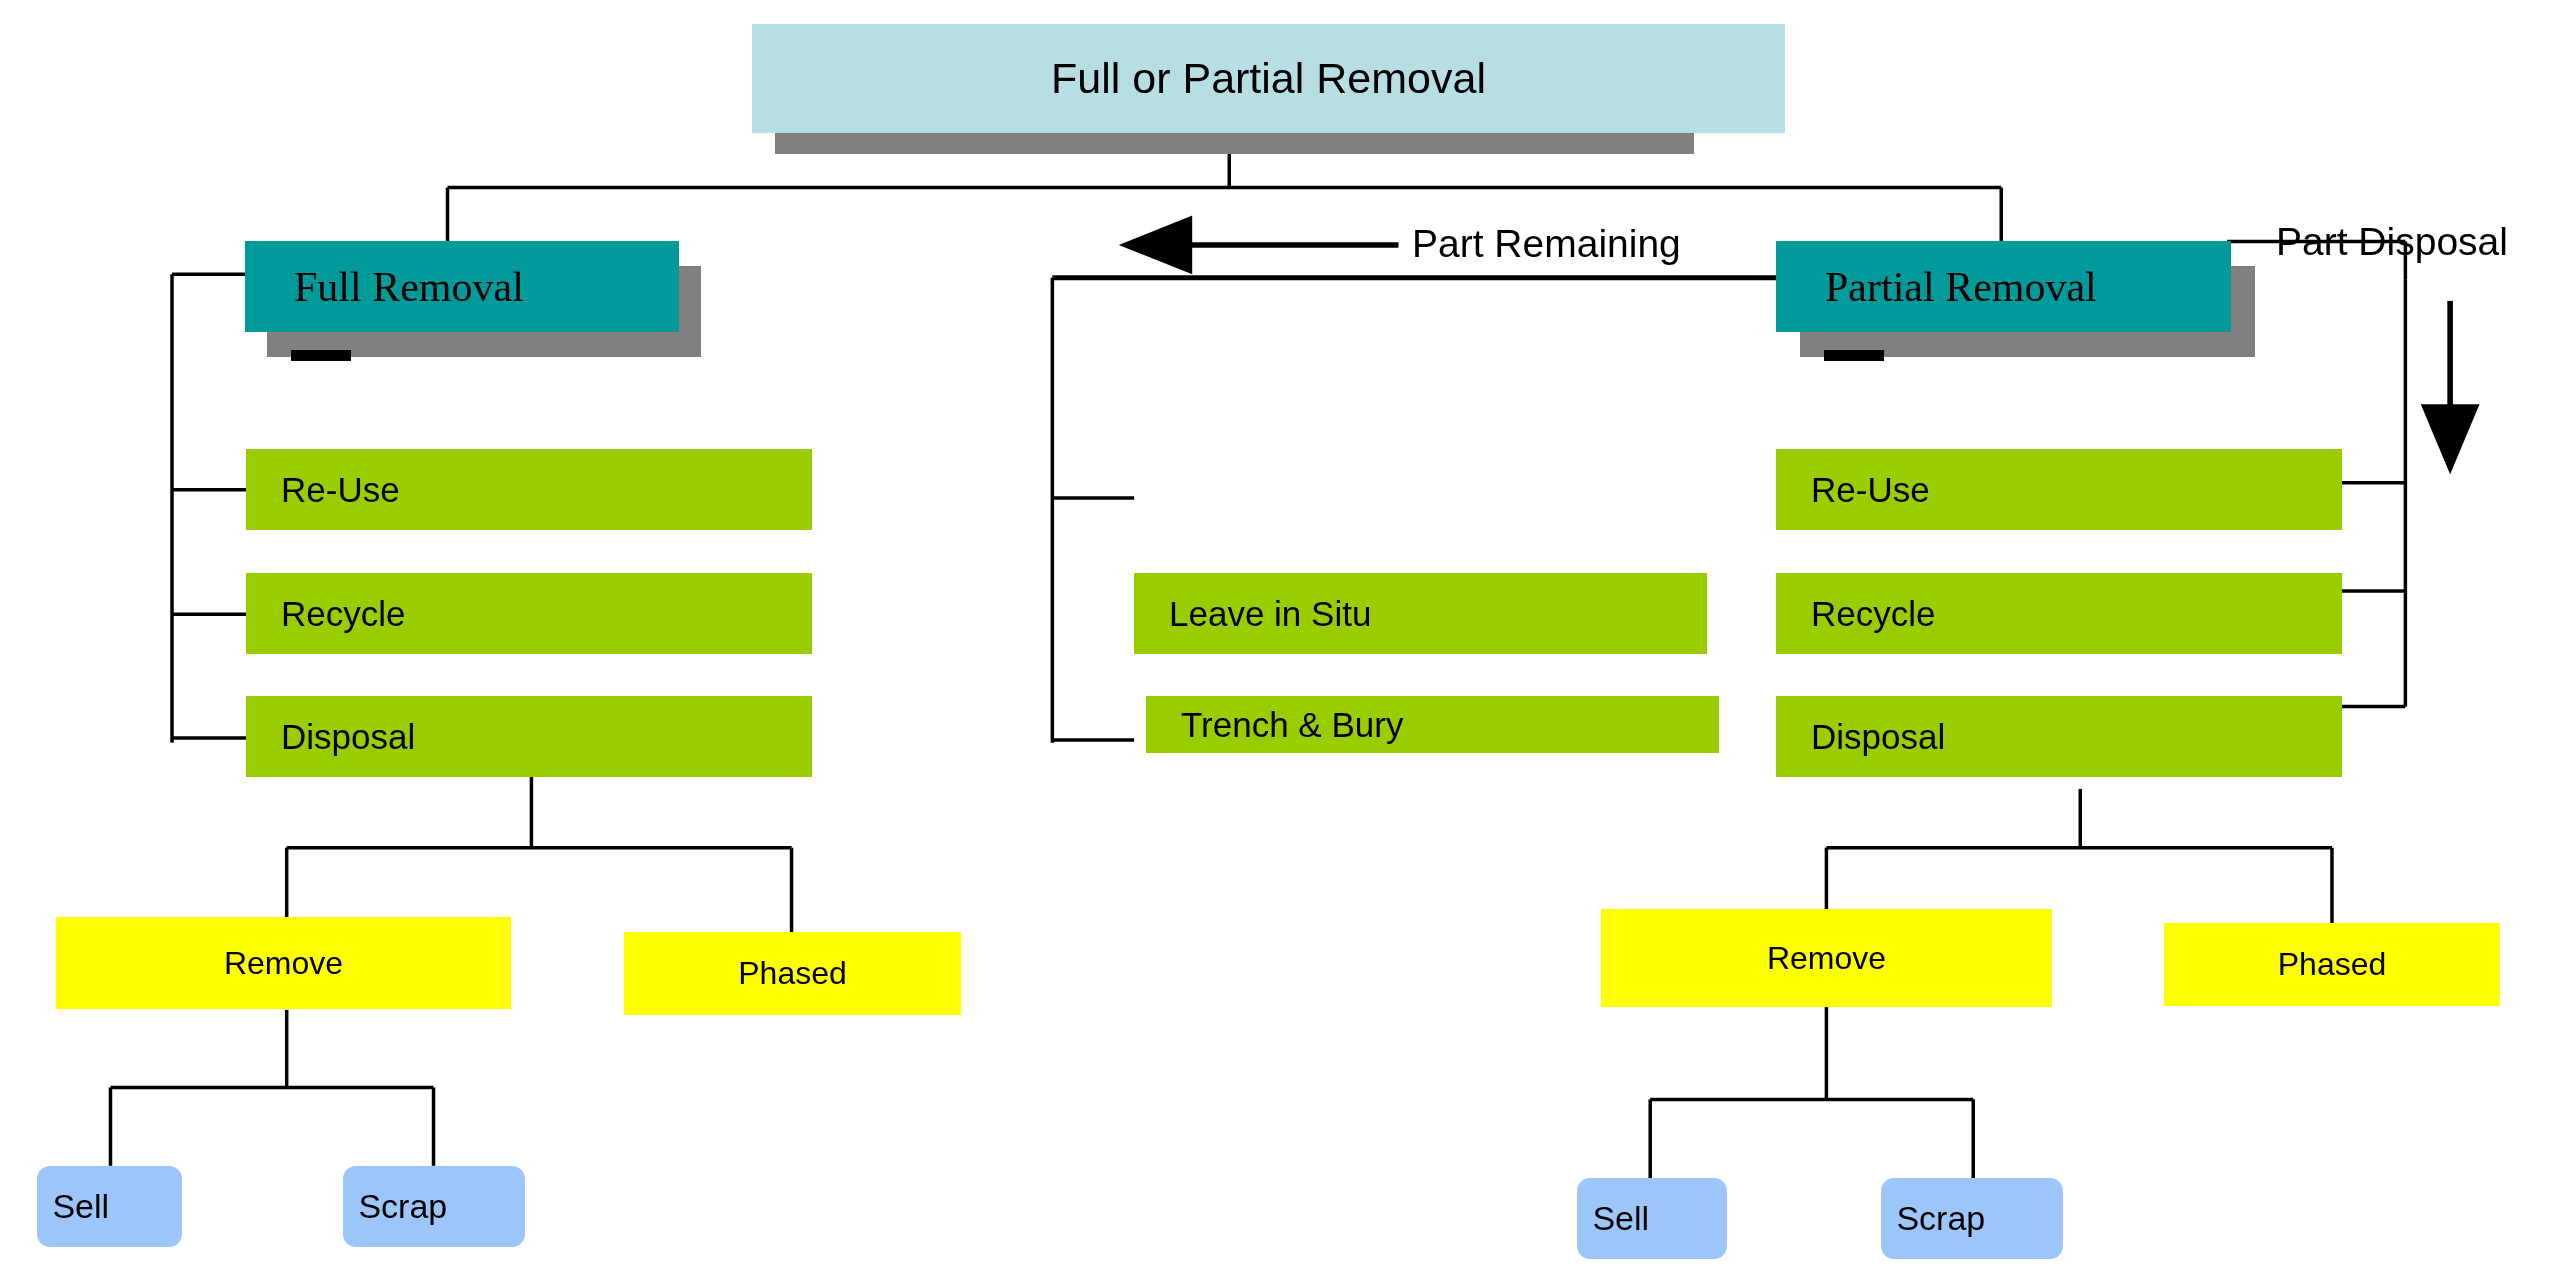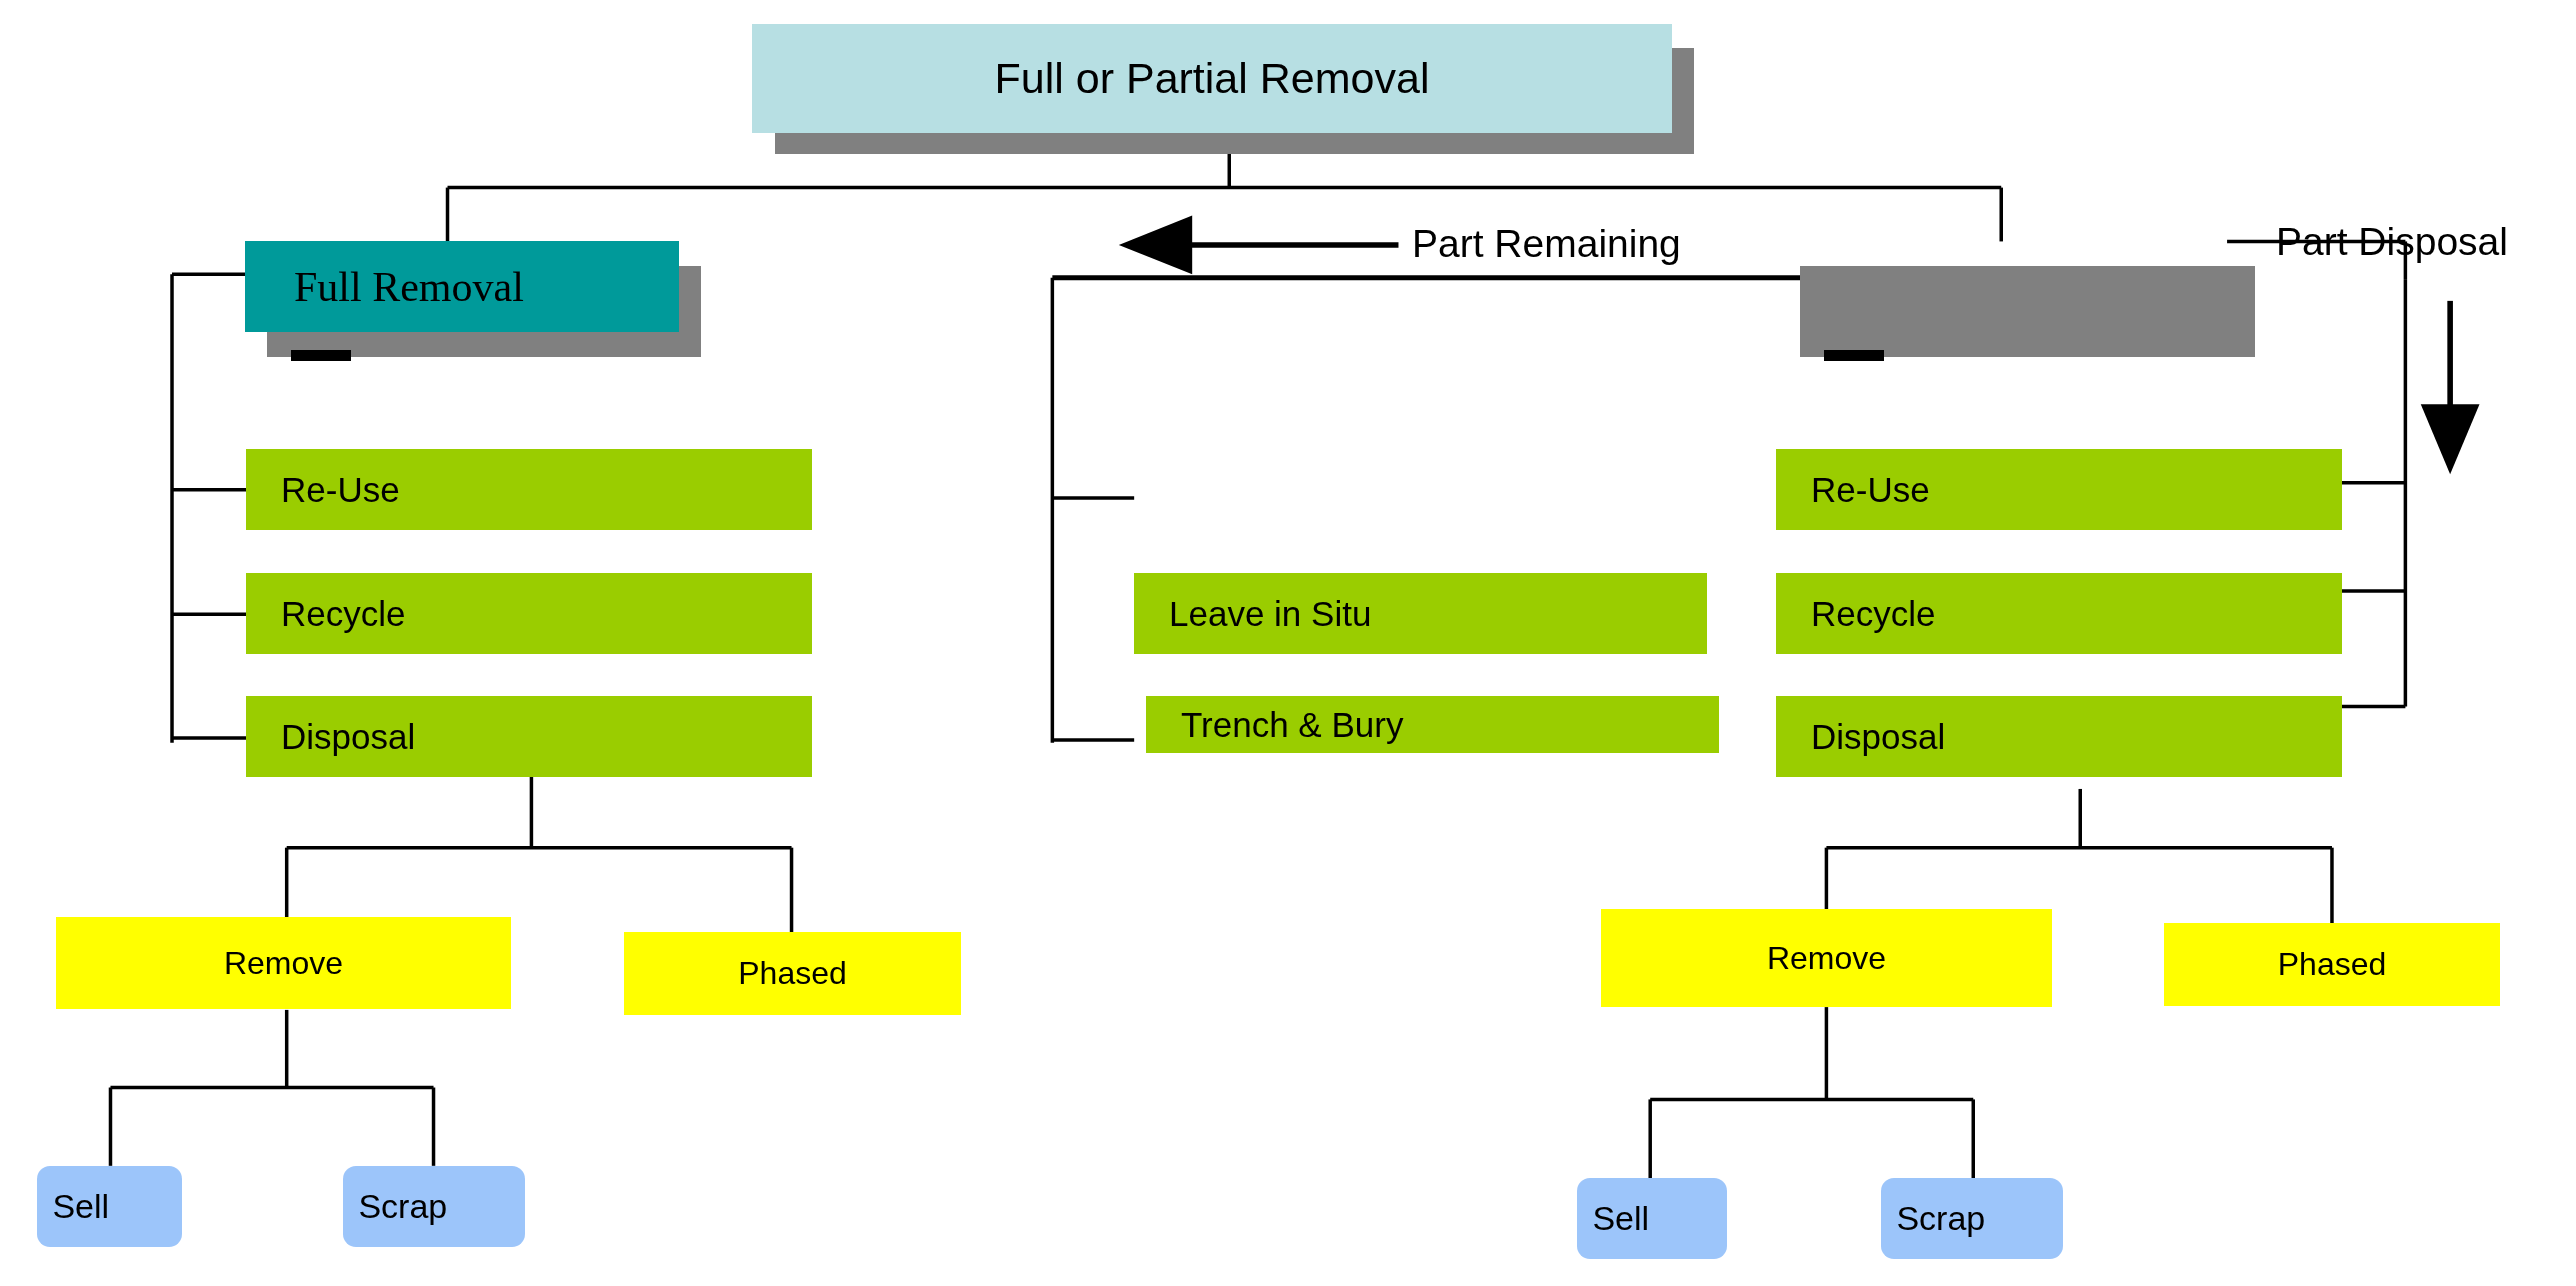--- a/index.html
+++ b/index.html
@@ -104,28 +104,31 @@
       <path d="M2822 1572 L2822 1685"></path>
     </g>
   </svg>
 
   <div class="shadow" style="left:775px;top:48px;width:919px;height:106px;"></div>
   <div class="shadow" style="left:267px;top:266px;width:434px;height:91px;"></div>
   <div class="shadow" style="left:1800px;top:266px;width:455px;height:91px;"></div>
   <div class="tick" style="left:291px;top:350px;width:60px;height:11.2px;"></div>
   <div class="tick" style="left:1824px;top:350px;width:60px;height:11.2px;"></div>
 
-  <div class="node n-root" style="left:752px;top:24px;width:920px;height:109px;">
+  <div class="node n-root" style="left:752px;top:24px;width:1033px;height:109px;">
     <span class="lbl">Full or Partial Removal</span>
   </div>
 
   <div class="node n-teal" style="left:245px;top:241px;width:434px;height:91px;">
     <span class="lbl">Full Removal</span>
   </div>
 
+  <div class="node n-teal" style="left:1776px;top:241px;width:455px;height:91px;">
+    <span class="lbl">Partial Removal</span>
+  </div>
 
   <div class="edge-label" style="left:1412px;top:222px;">
     <span>Part Remaining</span>
   </div>
   <div class="edge-label" style="left:2276px;top:220px;">
     <span>Part Disposal</span>
   </div>
 
   <div class="node n-green" style="left:246px;top:449px;width:566px;height:81px;">
     <span class="lbl">Re-Use</span>

